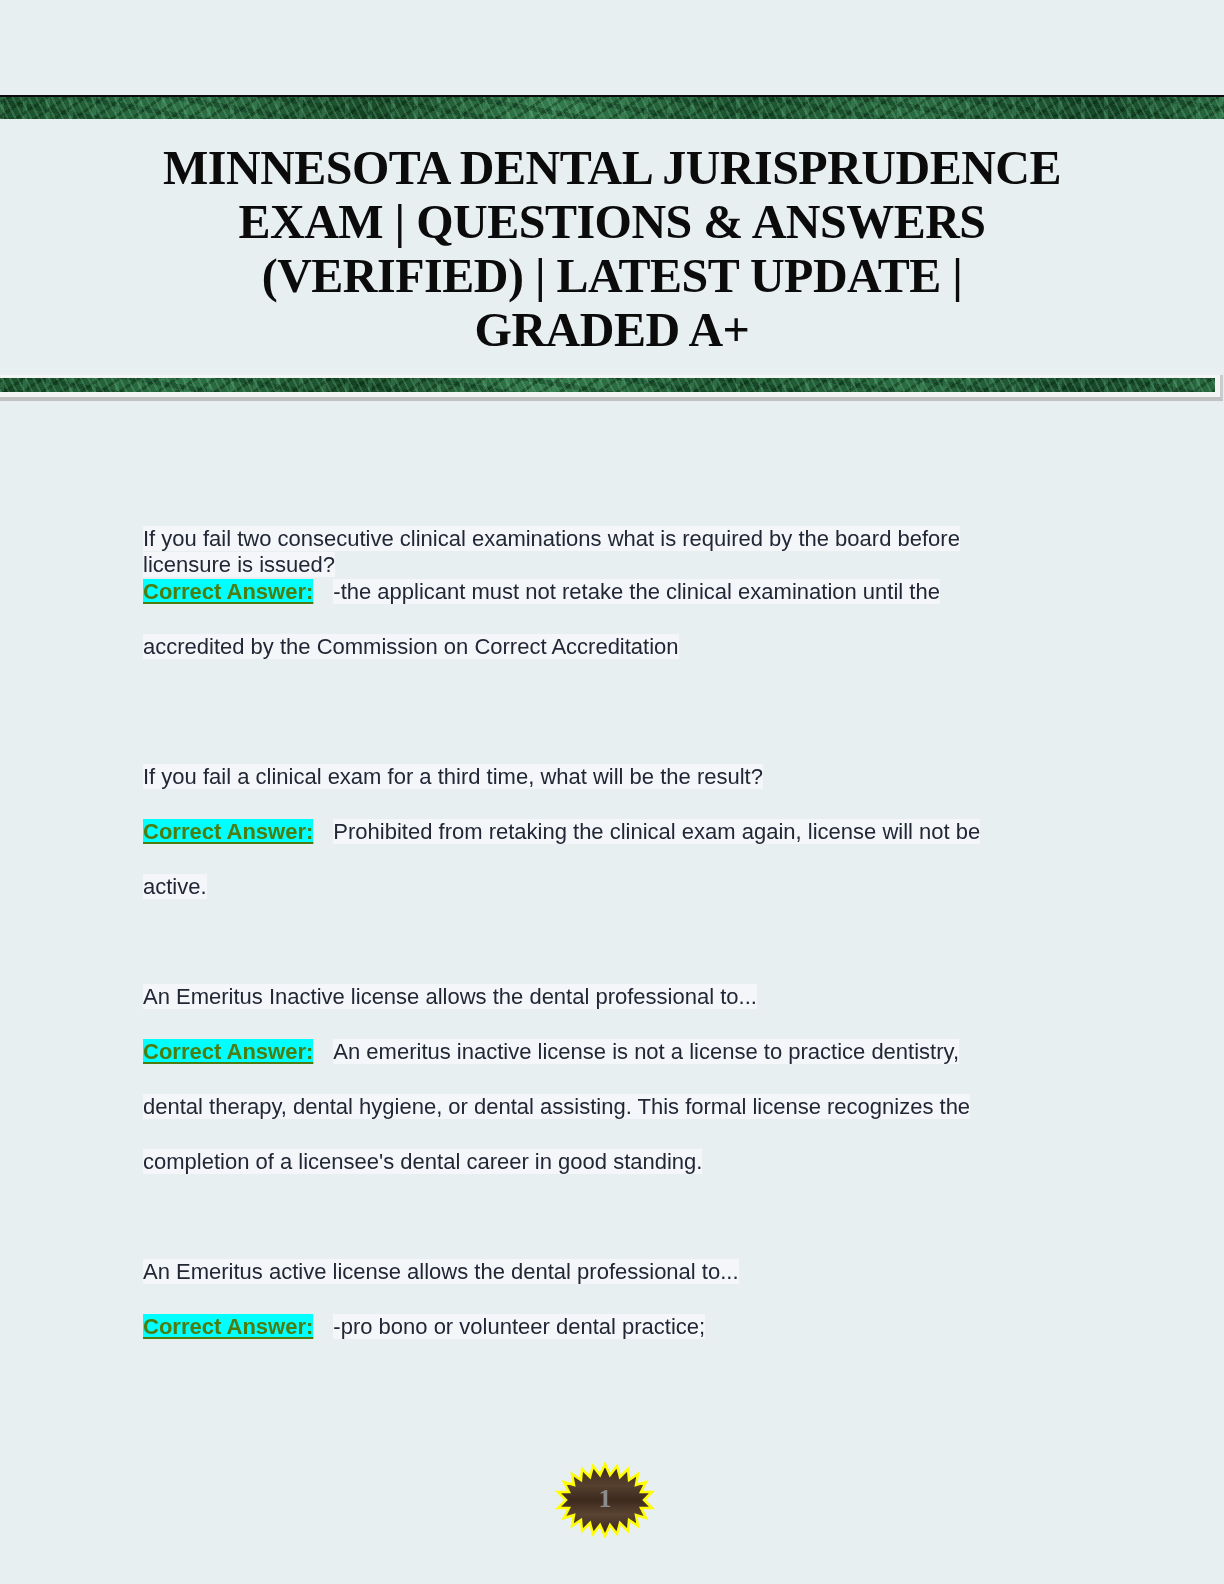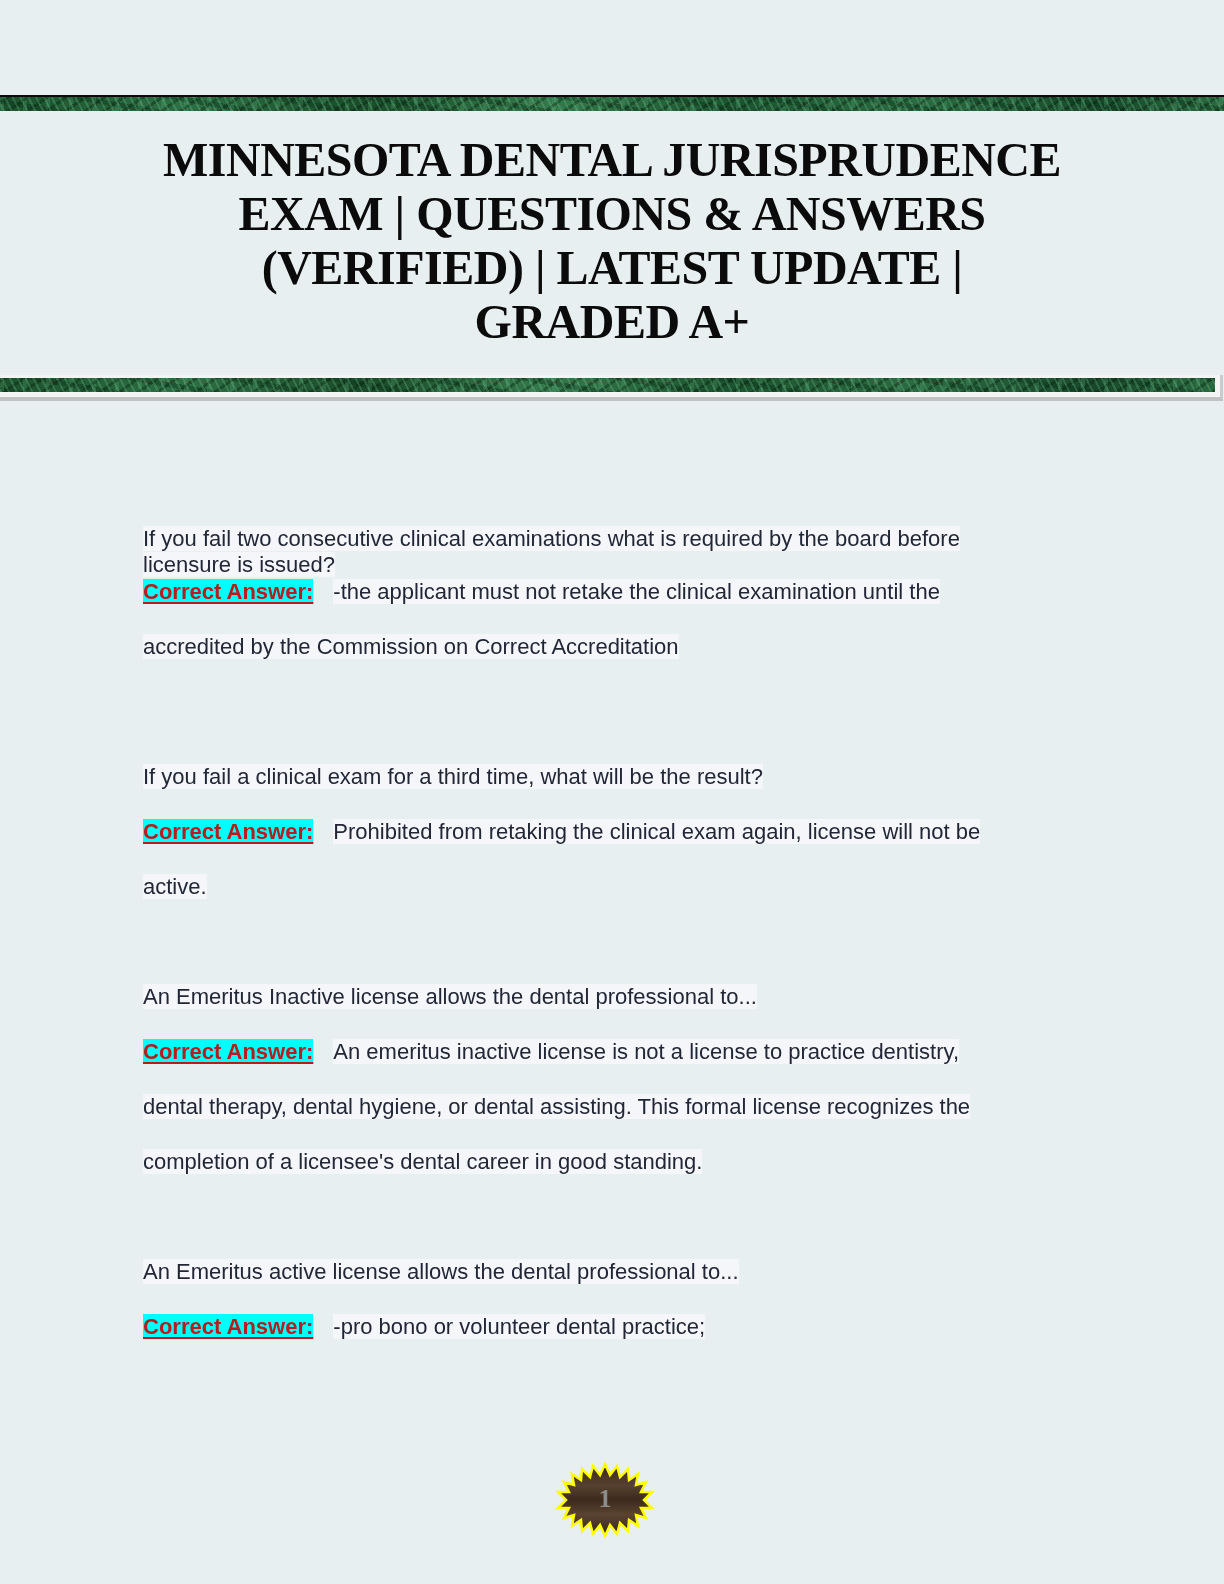--- a/index.html
+++ b/index.html
@@ -28,21 +28,21 @@
       left: 0;
       top: 95px;
       width: 1224px;
       height: 24px;
       border-top: 2px solid #0a0a0a;
       border-bottom: 2px solid #0a0a0a;
     }
     .title-block {
       position: absolute;
       left: 0;
-      top: 111px;
+      top: 119px;
       width: 1224px;
       height: 255px;
       background: #e8eff1;
     }
     .title {
       position: absolute;
       left: 100px;
       top: 22px;
       width: 1024px;
       margin: 0;
@@ -90,21 +90,21 @@
       height: 55px;
       line-height: 28px;
       white-space: nowrap;
     }
     .q-tight {
       display: block;
       line-height: 26px;
     }
     .label {
       background: #00ffff;
-      color: #b91c1c;
+      color: #4d7c0f;
       font-weight: bold;
       text-decoration: underline;
       text-decoration-thickness: 2px;
       text-underline-offset: 3px;
     }
     .answer-gap {
       display: inline-block;
       width: 20px;
     }
     .qa-2 { margin-top: 75px; }

